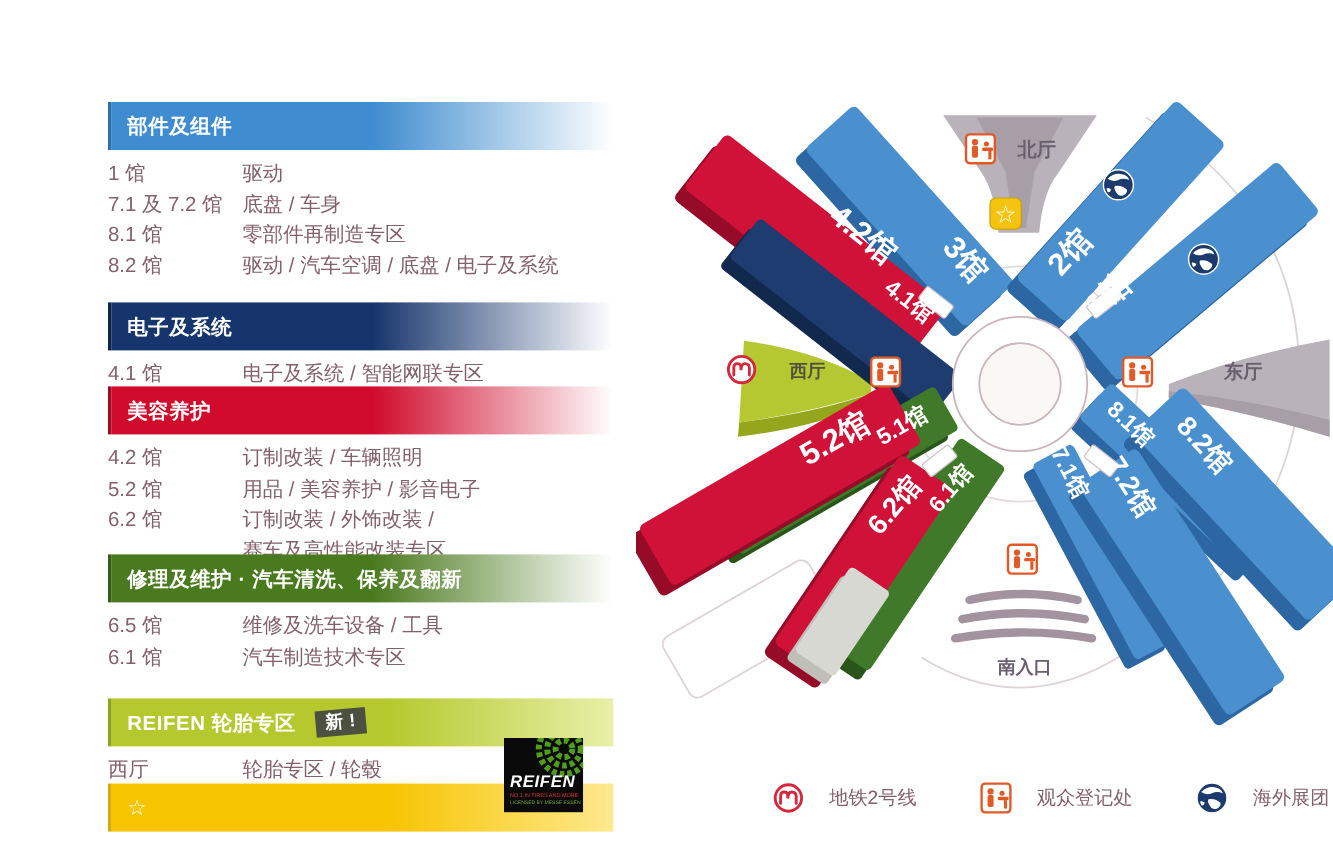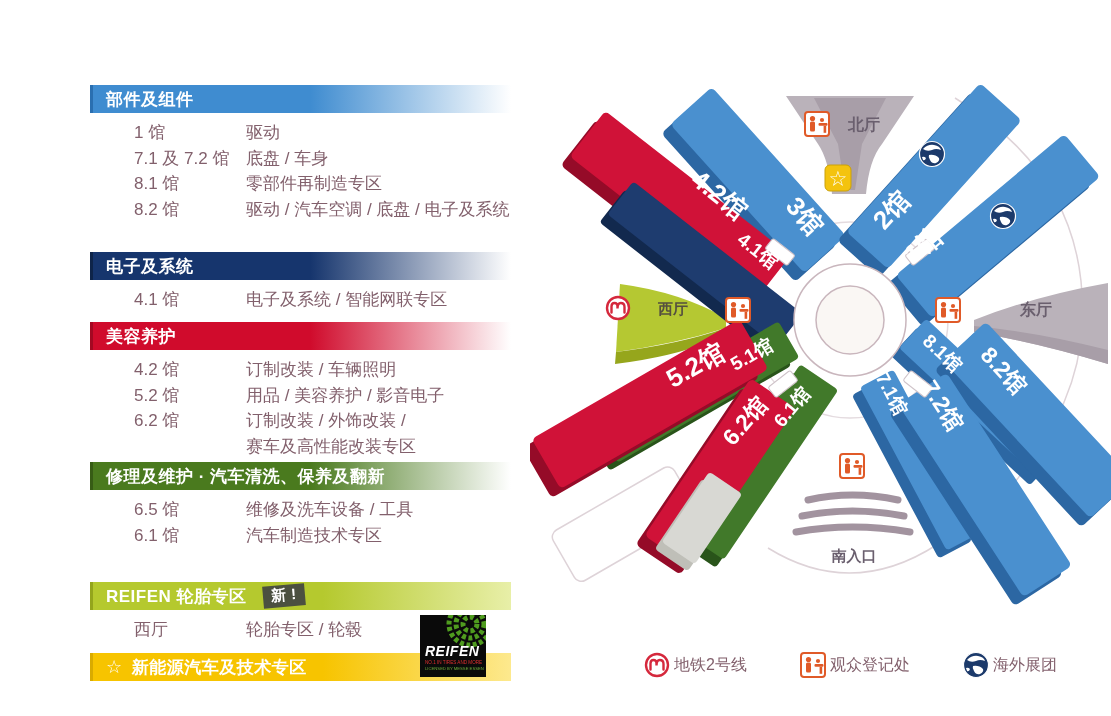--- a/index.html
+++ b/index.html
@@ -3,36 +3,36 @@
 <meta charset="utf-8">
 <style>
   html,body{margin:0;padding:0;}
   body{
     width:1111px;height:716px;position:relative;overflow:hidden;
     background:#ffffff;
     font-family:"Liberation Sans","DejaVu Sans",sans-serif;
   }
   .sec{position:absolute;left:90px;width:421px;}
   .bar{
-    height:28px;display:flex;align-items:center;padding:0 0 0 13px;
+    height:40px;display:flex;align-items:center;padding:0 0 0 13px;
     box-sizing:border-box;color:#fff;font-weight:bold;font-size:17px;
     letter-spacing:.5px;
   }
   .rows{margin-top:7px;}
-  .row{display:grid;grid-template-columns:112px 1fr;font-size:17px;line-height:25.5px;color:#82606c;margin-left:44px;}
+  .row{display:grid;grid-template-columns:112px 1fr;font-size:17px;line-height:25.5px;color:#82606c;}
   .cont{grid-column:2;}
   .badge{
     display:inline-block;margin-left:16px;padding:1px 8px 2px;
     background:#4b5040;color:#fff;font-size:15px;font-weight:bold;
     transform:rotate(-5deg);
   }
   .barstar{font-size:18px;margin-right:9px;font-weight:bold;color:#fff;}
   .reifen-logo{position:absolute;left:420px;top:587px;width:66px;height:62px;margin-top:28px;}
   .footer{position:absolute;left:643px;top:651px;display:flex;gap:52px;align-items:center;}
-  .fitem{display:flex;align-items:center;gap:3px;color:#82606c;font-size:16px;white-space:nowrap;}
+  .fitem{display:flex;align-items:center;gap:20px;color:#82606c;font-size:16px;white-space:nowrap;}
   .map{position:absolute;left:530px;top:80px;}
   .map text{font-family:"Liberation Sans","DejaVu Sans",sans-serif;}
   .hall-label{fill:#ffffff;font-weight:bold;text-anchor:middle;}
   .area-label{fill:#6a5f6e;text-anchor:middle;font-weight:bold;}
 </style>
 </head>
 <body>
 
 <div class="sec" style="top:85px">
   <div class="bar" style="background:linear-gradient(90deg,#3f8cd0 0%,#3f8cd0 52%,#ffffff 100%);border-left:3px solid #2a6fb0">
@@ -116,21 +116,20 @@
     <div class="row">
         <span>西厅</span>
         <span>轮胎专区 / 轮毂</span>
       </div>
   </div>
 </div>
 
 <div class="sec" style="top:653px">
   <div class="bar" style="background:linear-gradient(90deg,#f7c400 0%,#f7c400 55%,#fde98e 100%);border-left:3px solid #d9ab00">
     <span class="barstar">☆</span>
-    <span>新能源汽车及技术专区</span>
   </div>
 </div>
 
 <div class="reifen-logo">
   <svg width="66" height="62" viewBox="0 0 66 62">
     <rect width="66" height="62" fill="#0a0a0a"></rect>
     <g>
       <circle cx="50" cy="9" r="7" fill="none" stroke="#4f9c1f" stroke-width="5" stroke-dasharray="4 2.5"></circle>
       <circle cx="50" cy="9" r="14" fill="none" stroke="#4f9c1f" stroke-width="5" stroke-dasharray="4 2.5"></circle>
       <circle cx="50" cy="9" r="21" fill="none" stroke="#4f9c1f" stroke-width="5" stroke-dasharray="4 2.5"></circle>

